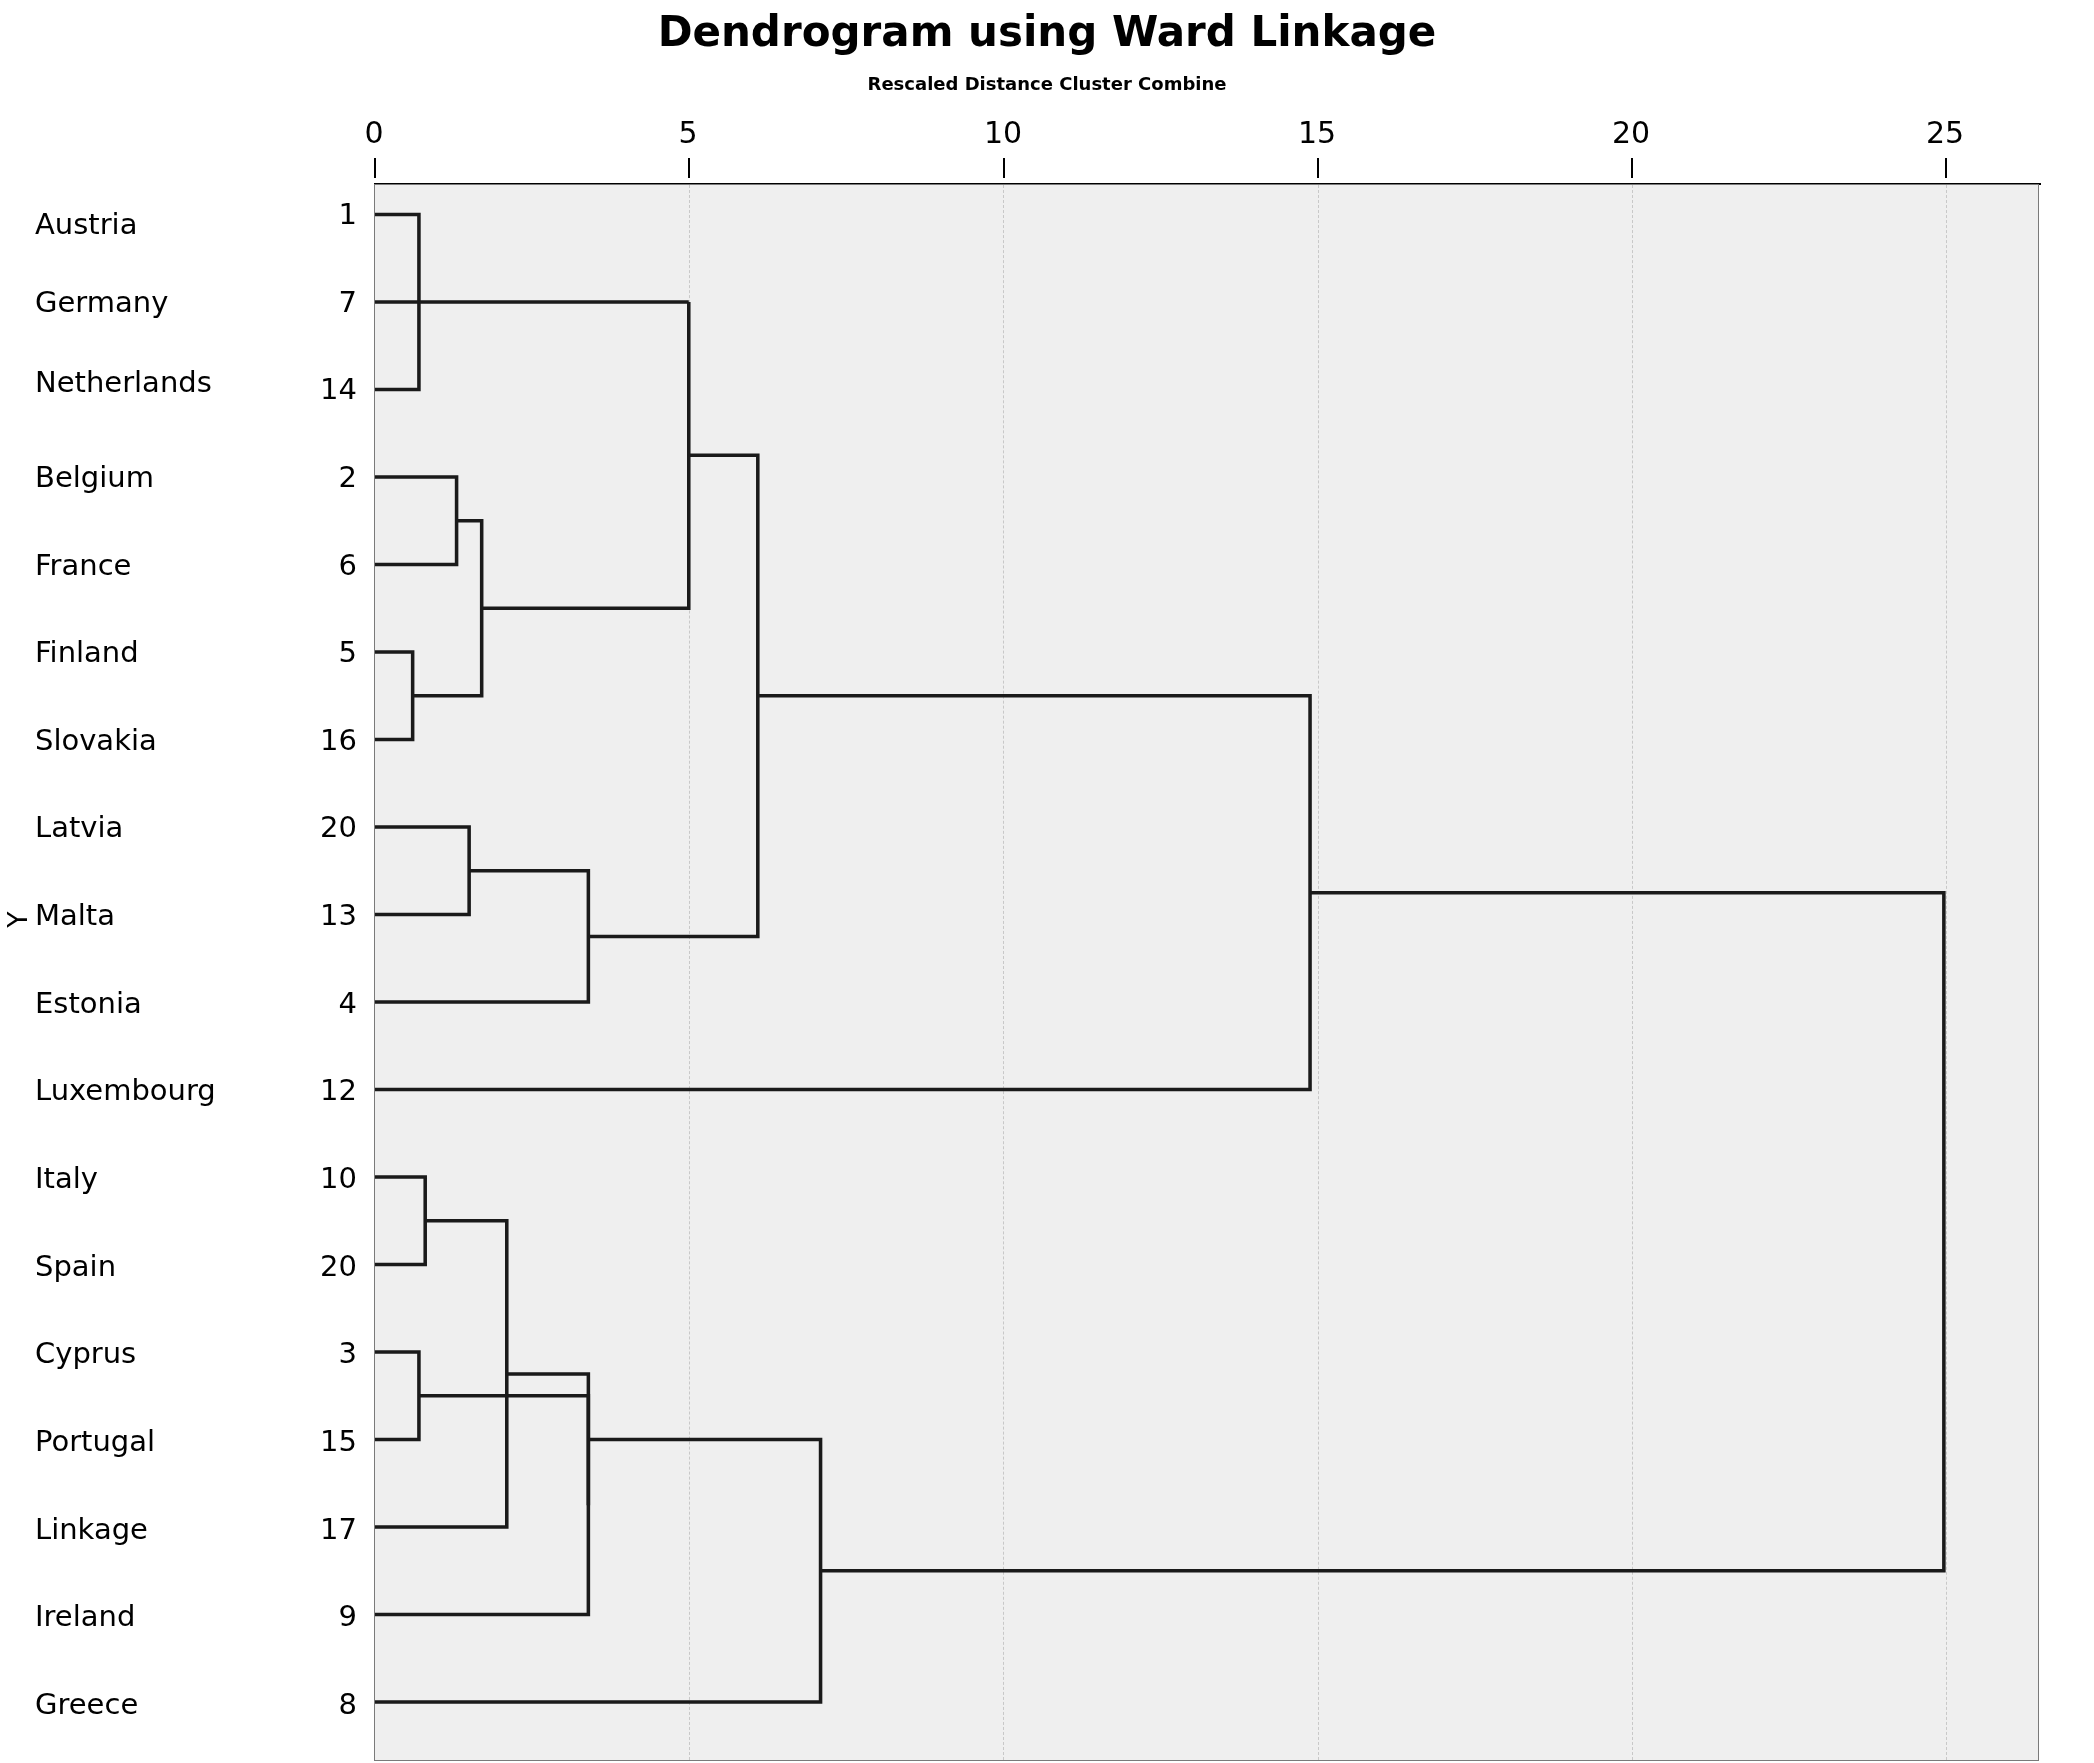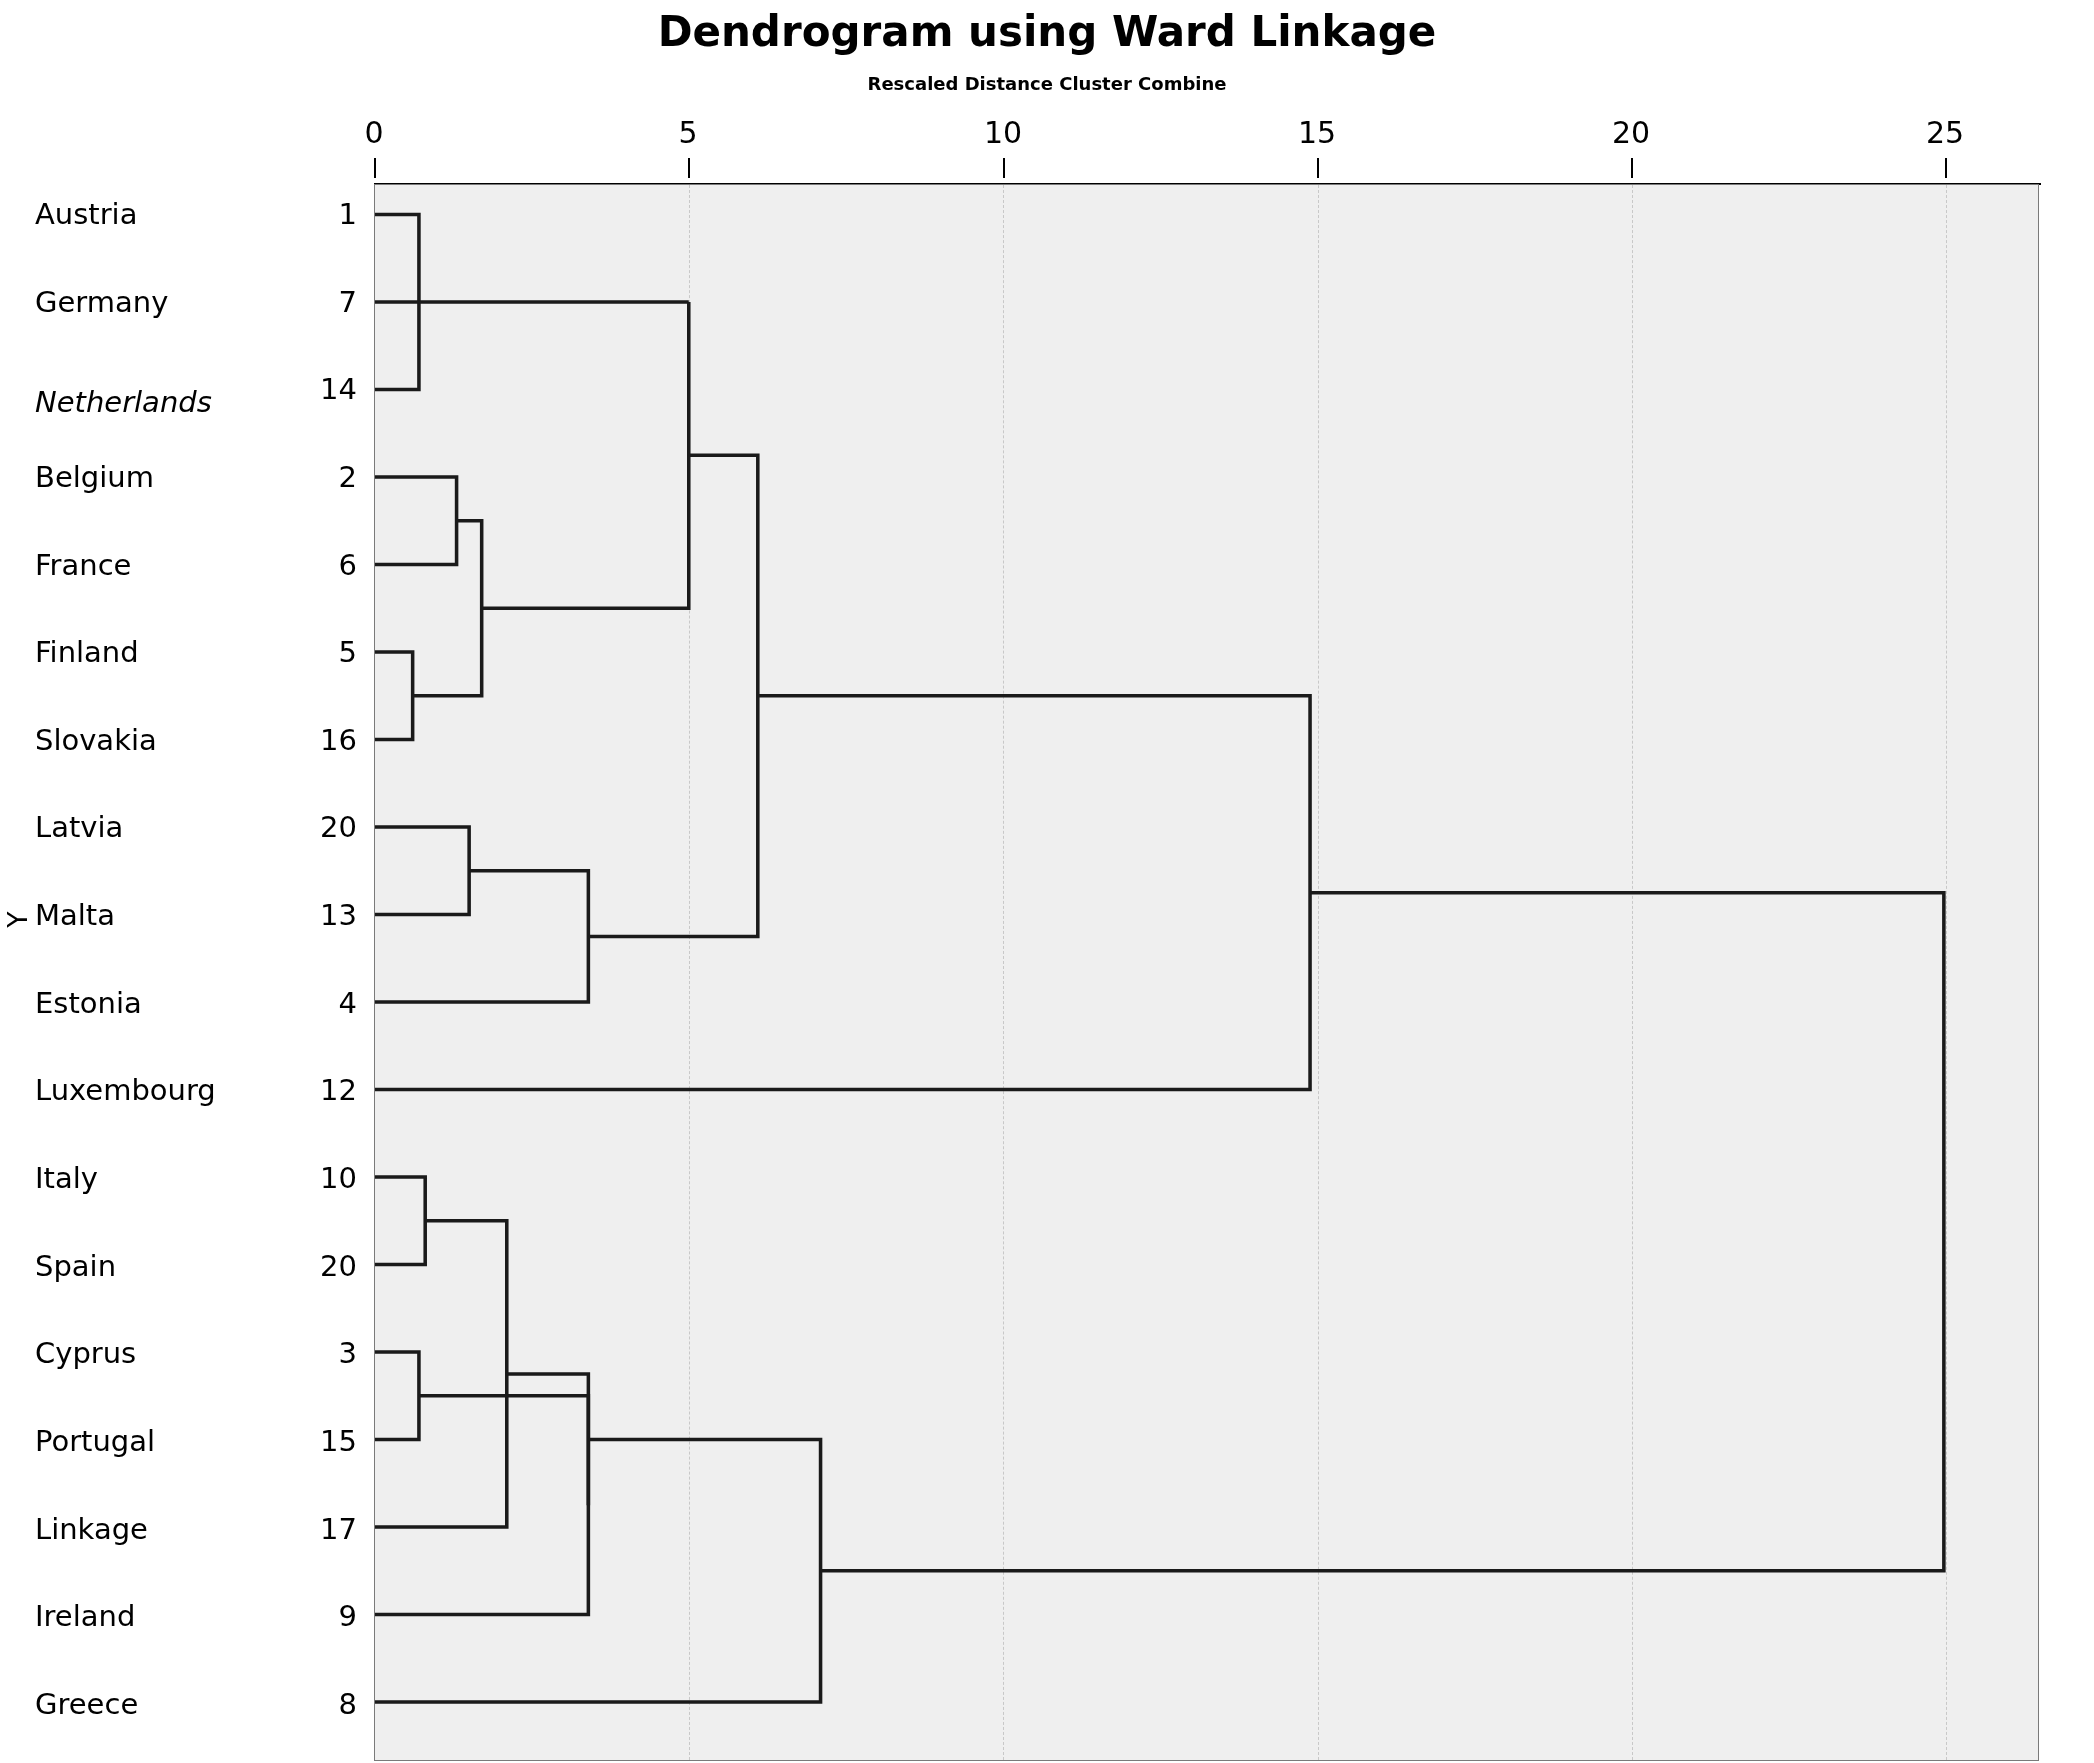--- a/index.html
+++ b/index.html
@@ -138,25 +138,25 @@
       <div class="tick-label" style="left: 1003px;">10</div>
       <div class="tick" style="left: 1317px;"></div>
       <div class="tick-label" style="left: 1317px;">15</div>
       <div class="tick" style="left: 1631px;"></div>
       <div class="tick-label" style="left: 1631px;">20</div>
       <div class="tick" style="left: 1945px;"></div>
       <div class="tick-label" style="left: 1945px;">25</div>
     </div>
 
   <div id="leaf-layer">
-      <div class="leaf-label" style="top: 214px; text-align: right;">Austria</div>
+      <div class="leaf-label" style="top: 224px; text-align: right;">Austria</div>
       <div class="leaf-num" style="top: 214px;">1</div>
       <div class="leaf-label" style="top: 302px;">Germany</div>
       <div class="leaf-num" style="top: 302px;">7</div>
-      <div class="leaf-label" style="top: 402px; font-style: italic;">Netherlands</div>
+      <div class="leaf-label" style="top: 382px;">Netherlands</div>
       <div class="leaf-num" style="top: 389px;">14</div>
       <div class="leaf-label" style="top: 477px;">Belgium</div>
       <div class="leaf-num" style="top: 477px;">2</div>
       <div class="leaf-label" style="top: 565px;">France</div>
       <div class="leaf-num" style="top: 565px;">6</div>
       <div class="leaf-label" style="top: 652px;">Finland</div>
       <div class="leaf-num" style="top: 652px;">5</div>
       <div class="leaf-label" style="top: 740px;">Slovakia</div>
       <div class="leaf-num" style="top: 740px;">16</div>
       <div class="leaf-label" style="top: 827px;">Latvia</div>

